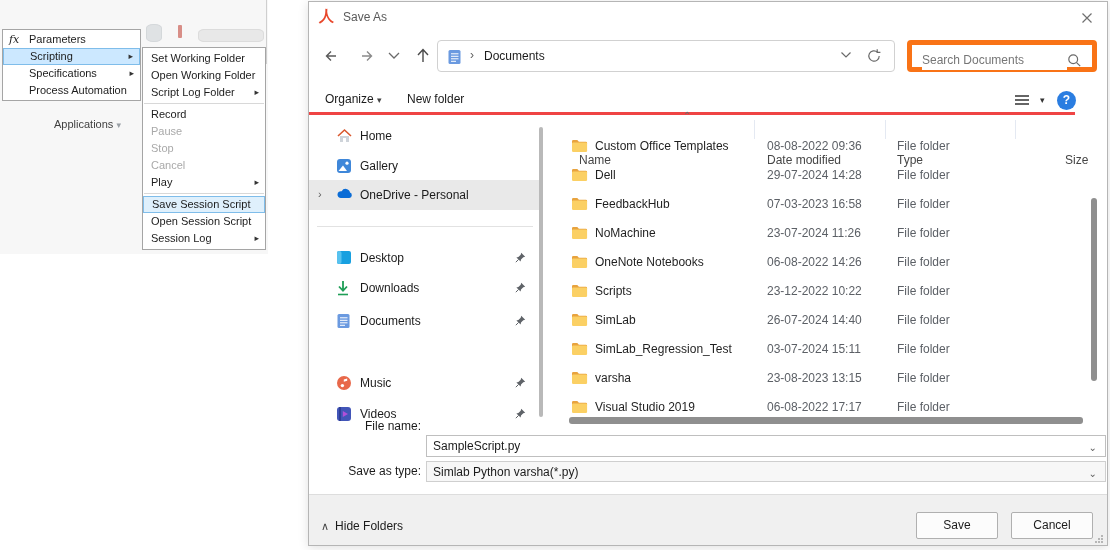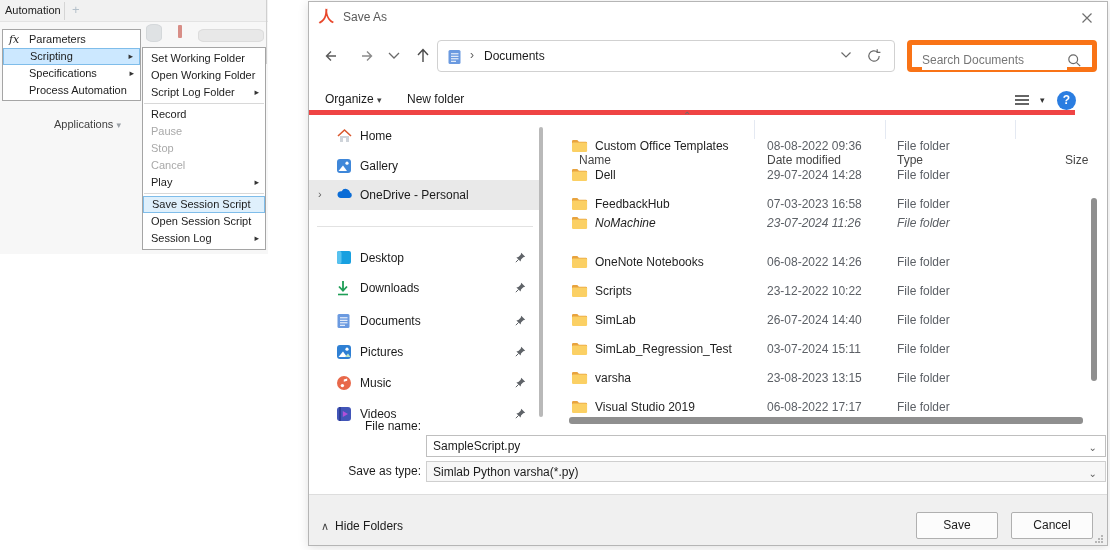--- a/index.html
+++ b/index.html
@@ -44,21 +44,21 @@
   .addr .doc { position:absolute; left:9px; top:8px; }
   .addr .crumbsep { position:absolute; left:32px; top:7px; color:#5f5f5f; font-size:12px; }
   .addr .crumb { position:absolute; left:46px; top:8px; color:#1b1b1b; }
   .addr .ddown { position:absolute; right:42px; top:10px; }
   .addr .refresh { position:absolute; right:12px; top:7px; }
   .search { position:absolute; left:598px; top:38px; width:190px; height:32px; border:5px solid #f97316; border-radius:4px; background:#fff; }
   .search input { position:absolute; left:10px; top:5px; width:145px; height:20px; border:none; outline:none; font-size:12px; color:#444;
     font-family:"Liberation Sans","DejaVu Sans",sans-serif; }
   .search input::placeholder { color:#767676; }
   .search .mag { position:absolute; right:10px; top:8px; }
-  .tbar { position:absolute; left:0; top:84px; width:766px; height:29px; border-bottom:5px solid #ef4444; }
+  .tbar { position:absolute; left:0; top:84px; width:766px; height:29px; border-bottom:3px solid #ef4444; }
   .tbar .organize { position:absolute; left:16px; top:6px; color:#1b1b1b; }
   .tbar .organize .caret { color:#444; font-size:9px; }
   .tbar .newfolder { position:absolute; left:98px; top:6px; color:#1b1b1b; }
   .tbar .viewico { position:absolute; left:705px; top:7px; }
   .tbar .viewcaret { position:absolute; left:731px; top:9px; font-size:9px; color:#333; }
   .tbar .help { position:absolute; left:748px; top:5px; width:19px; height:19px; border-radius:50%; background:#2a7de1;
     color:#fff; font-size:12px; font-weight:bold; text-align:center; line-height:19px; }
 
   
   .side-item { position:absolute; left:0; width:232px; height:30px; }
@@ -101,25 +101,20 @@
   .grip { position:absolute; right:3px; bottom:2px; }
 
   svg { display:block; }
 </style>
 </head>
 <body>
 
 <div id="canvas">
 
   <div id="app">
-    <div class="tabrow">
-      <span class="tabname">Automation</span>
-      <span class="tabdiv"></span>
-      <span class="plus">+</span>
-    </div>
     <div class="ghost ghost-cyl"></div>
     <div class="ghost ghost-bar"></div>
     <div class="ghost ghost-box"></div>
     <div class="winedge"></div>
 
     <div class="menu" id="menu1">
       <div class="mi">
         <span class="fx">fx</span>
         <span>Parameters</span>
       </div>
@@ -314,37 +309,20 @@
           </svg>
       </span>
       <span class="lbl">Documents</span>
       <span class="pin">
         <svg width="11" height="11" viewBox="0 0 11 11">
             <path d="M6.2 0.8 L10.2 4.8 L8.3 5.3 L6 7.6 L5.6 9.6 L1.4 5.4 L3.4 5 L5.7 2.7 Z" fill="#5f6368"></path>
             <path d="M0.8 10.2 L3.6 7.4" stroke="#5f6368" stroke-width="1"></path>
           </svg>
       </span>
     </div>
-    <div class="side-item" style="top:335px;">
-      <span class="ic">
-        <svg width="16" height="16" viewBox="0 0 16 16">
-            <rect x="1" y="1" width="14" height="14" rx="3" fill="#2f80d4"></rect>
-            <circle cx="11" cy="5.2" r="1.6" fill="#fff"></circle>
-            <path d="M2.5 13 L7 7.5 L11 13 Z" fill="#ffffff"></path>
-            <path d="M9 13 L12 9.5 L14.5 13 Z" fill="#bfe3c9"></path>
-          </svg>
-      </span>
-      <span class="lbl">Pictures</span>
-      <span class="pin">
-        <svg width="11" height="11" viewBox="0 0 11 11">
-            <path d="M6.2 0.8 L10.2 4.8 L8.3 5.3 L6 7.6 L5.6 9.6 L1.4 5.4 L3.4 5 L5.7 2.7 Z" fill="#5f6368"></path>
-            <path d="M0.8 10.2 L3.6 7.4" stroke="#5f6368" stroke-width="1"></path>
-          </svg>
-      </span>
-    </div>
     <div class="side-item" style="top:366px;">
       <span class="ic">
         <svg width="16" height="16" viewBox="0 0 16 16">
             <circle cx="8" cy="8" r="7" fill="#e8684a"></circle>
             <circle cx="6.4" cy="10.6" r="1.7" fill="#fff"></circle>
             <path d="M7.8 10.6 V4.6 l3.4-1 v2.2 l-3.4 1" fill="#fff"></path>
           </svg>
       </span>
       <span class="lbl">Music</span>
       <span class="pin">
@@ -407,21 +385,21 @@
       <span class="fold">
           <svg width="17" height="14" viewBox="0 0 17 14">
             <path d="M1 2.2 a1.2 1.2 0 0 1 1.2-1.2 h4.1 l1.6 1.7 h7 a1.2 1.2 0 0 1 1.2 1.2 v0.8 H1 Z" fill="#e8a33e"></path>
             <rect x="1" y="3.6" width="15.1" height="9.4" rx="1.2" fill="#fbd064"></rect>
           </svg>
         </span>
       <span class="nm">FeedbackHub</span>
         <span class="dt">07-03-2023 16:58</span>
         <span class="tp">File folder</span>
     </div>
-    <div class="frow" style="top:208px;font-style:italic;">
+    <div class="frow" style="top:218px;">
       <span class="fold">
           <svg width="17" height="14" viewBox="0 0 17 14">
             <path d="M1 2.2 a1.2 1.2 0 0 1 1.2-1.2 h4.1 l1.6 1.7 h7 a1.2 1.2 0 0 1 1.2 1.2 v0.8 H1 Z" fill="#e8a33e"></path>
             <rect x="1" y="3.6" width="15.1" height="9.4" rx="1.2" fill="#fbd064"></rect>
           </svg>
         </span>
       <span class="nm">NoMachine</span>
         <span class="dt">23-07-2024 11:26</span>
         <span class="tp">File folder</span>
     </div>

